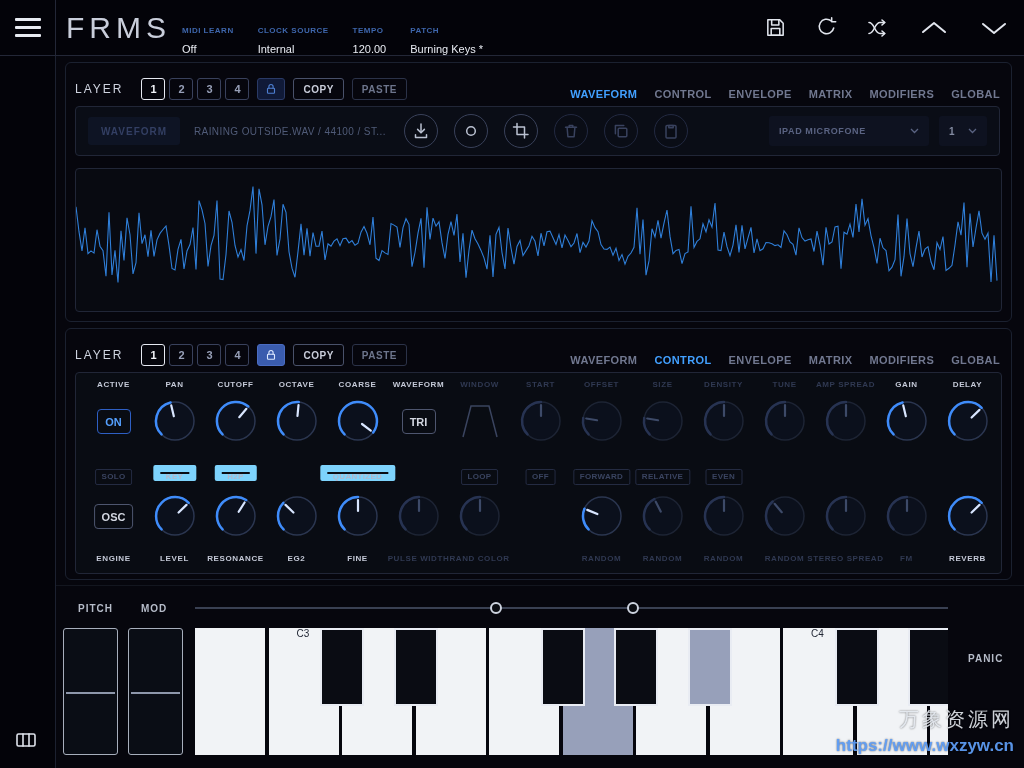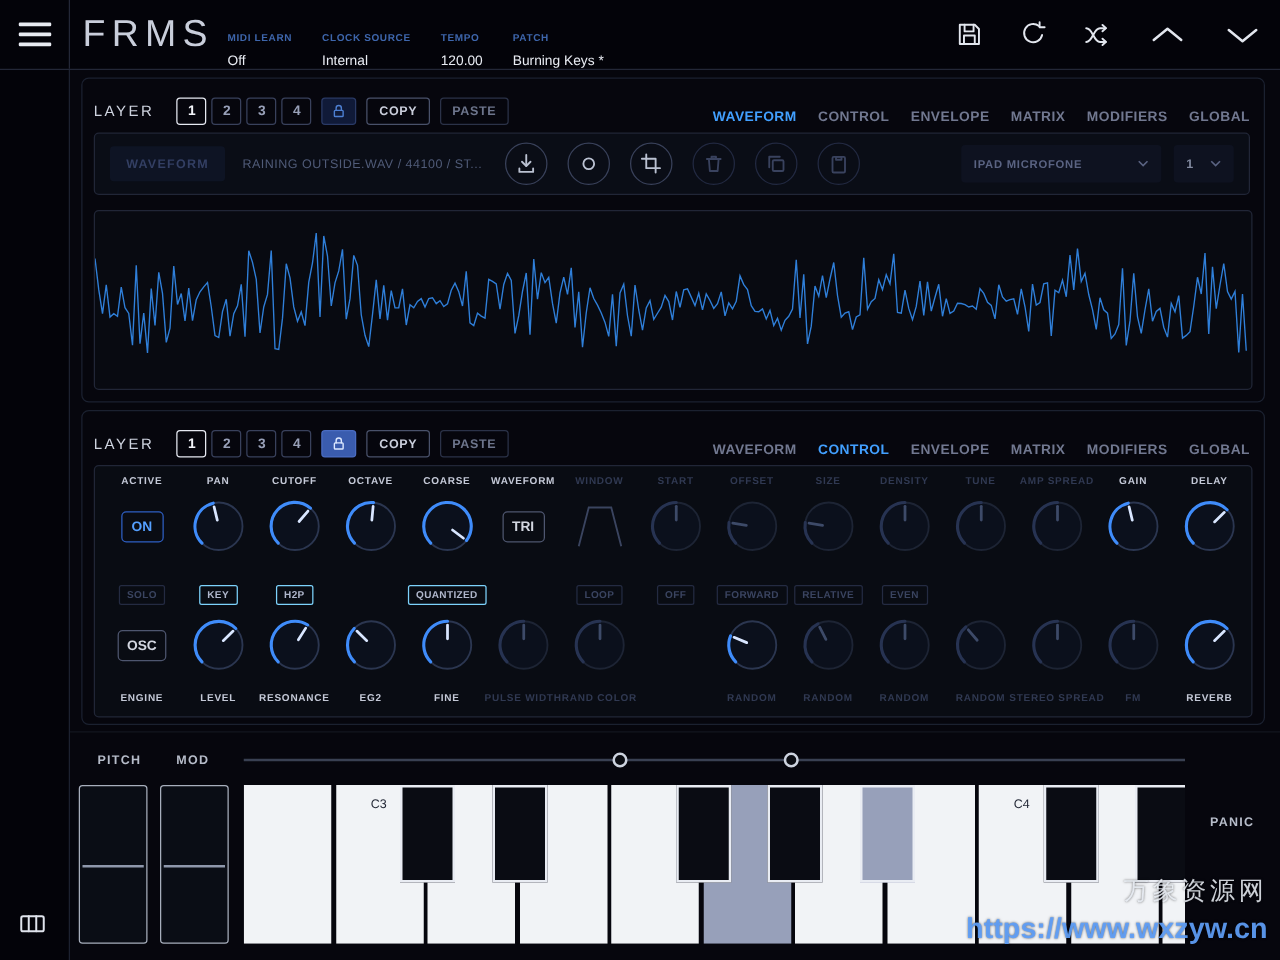--- a/index.html
+++ b/index.html
@@ -73,44 +73,44 @@
   .row-bl{top:181px;}
   .ctl-slot{position:absolute;left:50%;transform:translateX(-50%);}
   .row-tc{top:25px;} .row-tcb{top:36px;}
   .row-mid{top:92px;}
   .row-bc{top:120px;} .row-bcb{top:131px;}
   .knob{width:46px;height:46px;cursor:pointer;}
   .ctl-big{min-width:34px;height:25px;border-radius:4px;background:transparent;font-size:11px;font-weight:bold;cursor:pointer;padding:0 7px;}
   .ctl-big.accent{border:1px solid #2e5fc4;color:#55a0ff;}
   .ctl-big.normal{border:1px solid #4e566f;color:#d3d7e1;}
   .ctl-mid{height:16px;border-radius:2px;background:transparent;font-size:8px;font-weight:bold;letter-spacing:.3px;cursor:pointer;padding:0 6px;white-space:nowrap;}
-  .ctl-mid.bright{border:1px solid #7dd3fc;color:#b0b7cc;}
+  .ctl-mid.bright{border:7px solid #7dd3fc;color:#b0b7cc;}
   .ctl-mid.dim{border:1px solid #242b42;color:#3a4460;}
 
   .divider2{position:absolute;left:56px;right:0;top:585px;height:1px;background:#13161f;}
 
   
   .perf-label{position:absolute;font-size:10px;font-weight:bold;letter-spacing:1px;color:#b6bcc9;z-index:6;}
   .slider{position:absolute;left:195px;top:602px;width:753px;height:12px;z-index:6;cursor:pointer;}
   .slider-line{position:absolute;top:5px;left:0;width:100%;height:2px;background:#394052;}
   .slider-handle{position:absolute;top:0;width:12px;height:12px;border-radius:50%;border:2px solid #cdd3df;background:#0a0c12;box-sizing:border-box;cursor:pointer;}
   .wheel{position:absolute;top:628px;width:55px;height:127px;border:1px solid #a7aebc;border-radius:3px;background:#0a0d15;box-sizing:border-box;cursor:pointer;z-index:6;}
   .wheel .wline{position:absolute;left:2px;right:2px;top:50%;height:2px;background:#8e97ab;}
   .kb{position:absolute;left:195px;top:628px;width:753px;height:127px;overflow:hidden;z-index:6;}
   .wkey{position:absolute;top:0;height:100%;background:#f1f3f6;cursor:pointer;}
   .wkey.pressed{background:#97a0ba;}
-  .keylabel{position:absolute;top:10px;left:7px;font-size:10px;color:#232836;padding-left:21px;}
+  .keylabel{position:absolute;top:0;left:7px;font-size:10px;color:#232836;padding-left:21px;}
   .bkey{position:absolute;top:0;width:44px;height:78px;background:#0a0c13;border:2px solid #e9ecf3;box-sizing:border-box;cursor:pointer;z-index:2;}
   .bkey.pressed{background:#97a0ba;}
   .panic{left:968px;top:653px;}
 
   
   .watermark{position:absolute;right:10px;bottom:12px;text-align:right;z-index:50;pointer-events:none;}
   .wm1{font-size:20px;letter-spacing:3px;color:rgba(240,244,252,.85);text-shadow:0 0 2px rgba(0,0,0,.6);}
-  .wm2{font-size:23px;font-weight:bold;color:rgba(96,160,250,.92);margin-top:3px;text-shadow:0 0 2px rgba(0,0,0,.6);}
+  .wm2{font-size:17px;font-weight:bold;color:rgba(96,160,250,.92);margin-top:3px;text-shadow:0 0 2px rgba(0,0,0,.6);}
 </style>
 </head>
 <body>
 
 <div class="main-bg"></div>
 
 <div class="topbar">
   <div class="menu-cell">
     <div class="bar"></div>
     <div class="bar"></div>

